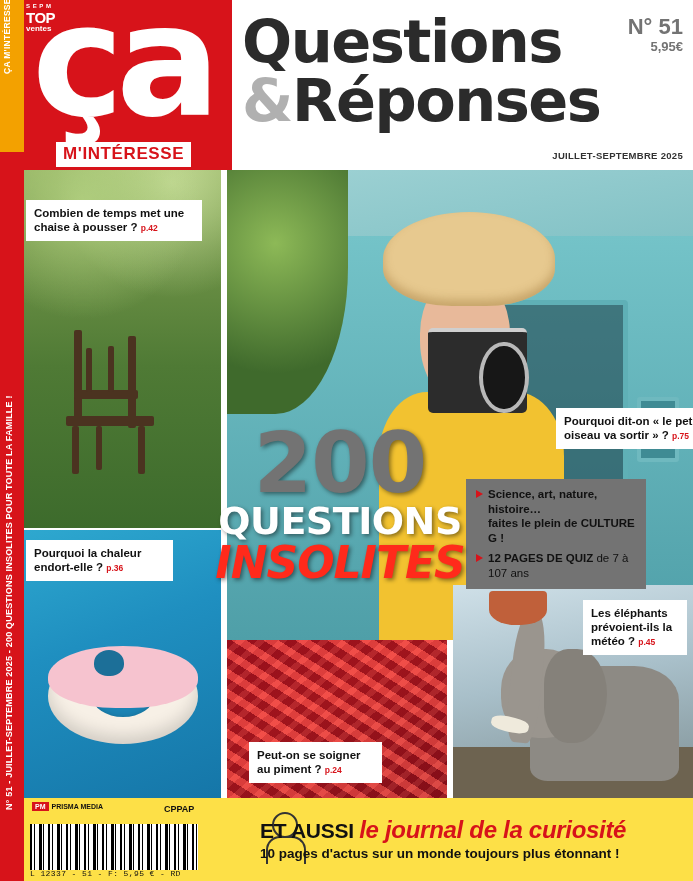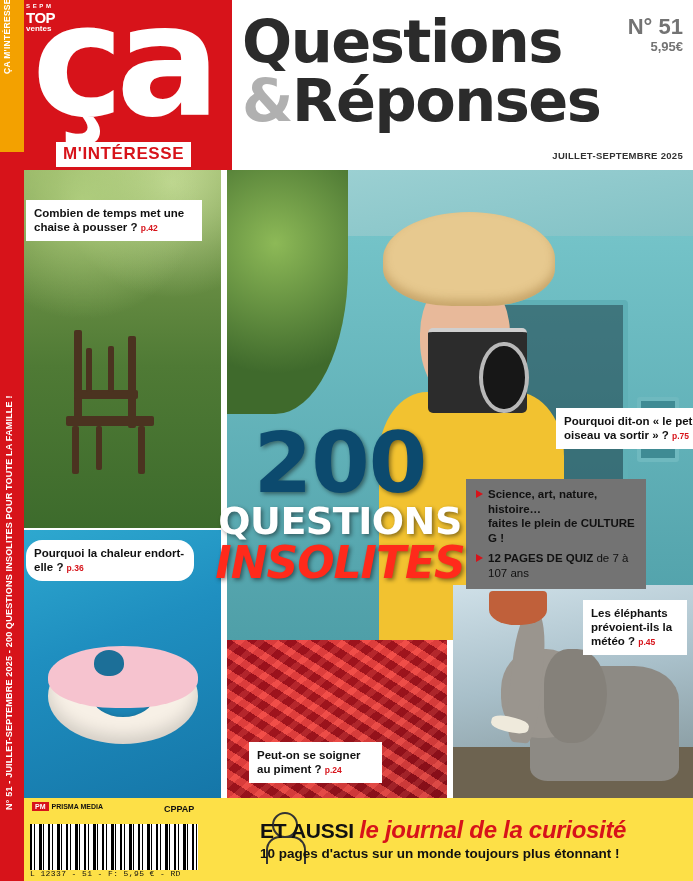--- a/index.html
+++ b/index.html
@@ -281,21 +281,21 @@
   .calloutbox {
     position: absolute;
     background: #ffffff;
     color: #111;
     padding: 6px 8px 7px 8px;
     line-height: 1.22;
     font-weight: bold;
   }
   .calloutbox .pg { font-weight: bold; color: #d7131a; font-size: 8.5px; }
   .cl-chair { left: 26px; top: 200px; width: 176px; font-size: 11.5px; }
-  .cl-chaleur { left: 26px; top: 540px; width: 168px; font-size: 11.5px; border-radius: 16px; }
+  .cl-chaleur { left: 26px; top: 540px; width: 147px; font-size: 11.5px; }
   .cl-oiseau { left: 556px; top: 408px; width: 176px; font-size: 11.5px; }
   .cl-piment { left: 249px; top: 742px; width: 133px; font-size: 11.5px; }
   .cl-elephants { left: 583px; top: 600px; width: 104px; font-size: 11.5px; }
 
   
   .yellowbox {
     position: absolute; left: 466px; top: 479px;
     width: 180px; padding: 8px 9px 9px 10px;
     background: #737373;
     color: #111;
@@ -315,21 +315,21 @@
 
   
   .bigblock {
     position: absolute; left: 214px; top: 425px;
     width: 252px; text-align: center;
     text-shadow: 2px 2px 4px rgba(0,0,0,.45);
   }
   .big-200 {
     font-family: "DejaVu Sans", sans-serif;
     font-size: 84px; font-weight: bold;
-    color: #0c4a6e; line-height: .92;
+    color: #737373; line-height: .92;
     letter-spacing: -1px;
   }
   .big-questions {
     font-family: "DejaVu Sans", sans-serif;
     font-size: 38px; font-weight: bold;
     color: #ffffff; line-height: 1.02;
     letter-spacing: -.5px;
   }
   .big-insolites {
     font-family: "DejaVu Sans", sans-serif;

